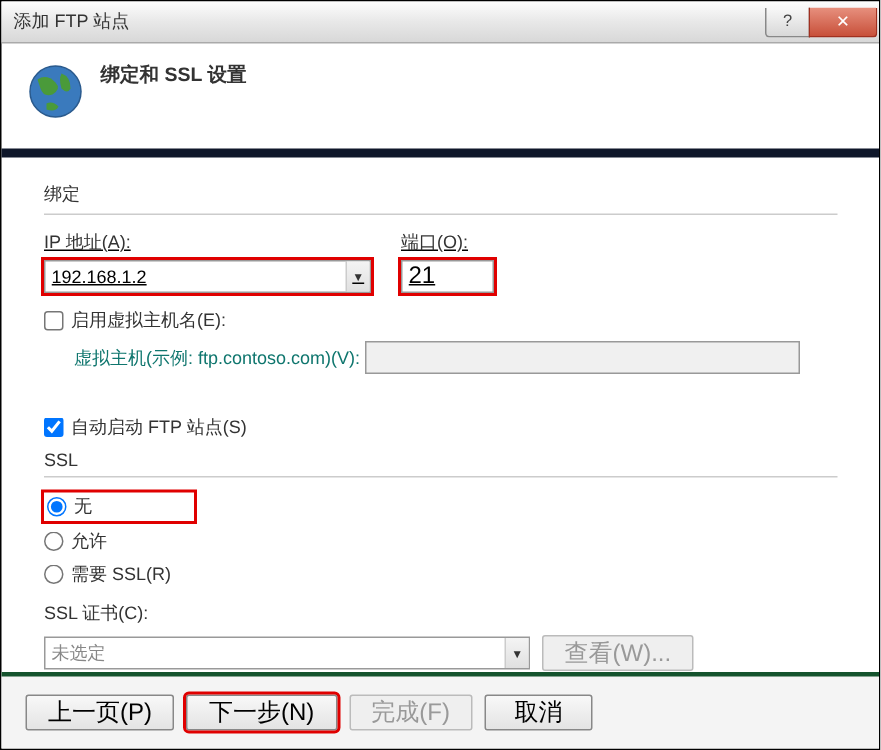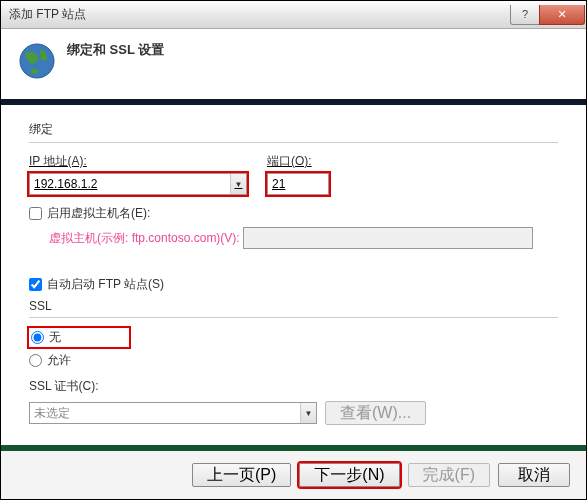--- a/index.html
+++ b/index.html
@@ -16,32 +16,32 @@
 .header-title { font-size: 13px; font-weight: bold; color: #333; }
 .content { flex: 1; padding: 16px 28px 8px 28px; overflow: auto; }
 .group-label { color: #333; margin-bottom: 4px; display: block; }
 .group-line { border: none; border-top: 1px solid #ccc; margin: 2px 0 10px 0; }
 .field-row { display: flex; gap: 20px; margin-bottom: 10px; }
 .field { display: flex; flex-direction: column; text-decoration: underline; }
 .field-label { color: #333; margin-bottom: 3px; }
 .combo { display: flex; align-items: center; border: 1px solid #999; height: 22px; background: #fff; }
 .combo input { border: none; flex: 1; padding: 0 4px; font-size: 12px; outline: none; font-family: inherit; background: transparent; }
 .combo-arrow { width: 16px; height: 100%; display: flex; align-items: center; justify-content: center; border-left: 1px solid #ccc; background: linear-gradient(to bottom,#f4f4f4,#e0e0e0); font-size: 8px; color: #333; }
-.textbox { border: 1px solid #999; height: 22px; padding: 0 4px; font-size: 12px; font-family: inherit; }
+.textbox { border: 1px solid #999; height: 22px; padding: 0 4px; font-size: 16px; font-family: inherit; }
 .textbox:disabled { background: #f0f0f0; color: #888; }
 .redbox { outline: 2px solid #e00000; outline-offset: 0; }
 .checkbox-row, .radio-row { display: flex; align-items: center; margin: 5px 0; color: #333; }
 .checkbox-row input, .radio-row input { margin-right: 5px; }
 .indent { margin-left: 20px; }
-.indent .field-label { color: #ec4899; }
+.indent .field-label { color: #0f766e; }
 .btn { height: 24px; padding: 0 14px; border: 1px solid #888; background: linear-gradient(to bottom,#f8f8f8,#e4e4e4); font-size: 16px; font-family: inherit; cursor: pointer; border-radius: 2px; min-width: 72px; }
 .btn:disabled { color: #999; background: #efefef; border-color: #bbb; cursor: default; }
 .view-row { display: flex; gap: 8px; align-items: center; margin-top: 6px; margin-bottom: 14px; }
-.view-row .combo { width: 288px; }
-.footer { padding: 12px 16px; display: flex; justify-content: flex-end; gap: 8px; border-top: 6px solid #14532d; background: #f4f4f4; }
+.view-row .combo { width: 324px; }
+.footer { padding: 12px 16px; display: flex; gap: 8px; border-top: 3px solid #14532d; background: #f4f4f4; }
 .ssl-group { margin-top: 6px; }
 </style>
 </head>
 <body>
 
 <div class="window">
 
   <div class="titlebar">
     <span class="titlebar-text">添加 FTP 站点</span>
     <div class="titlebar-btns">
@@ -102,20 +102,24 @@
       <hr class="group-line">
 
       <label class="radio-row redbox" style="width:100px; padding:1px 2px">
         <input type="radio" name="ssl" checked="" style="">
         <span>无</span>
       </label>
       <label class="radio-row">
         <input type="radio" name="ssl" style="">
         <span>允许</span>
       </label>
+      <label class="radio-row">
+        <input type="radio" name="ssl" style="">
+        <span>需要 SSL(R)</span>
+      </label>
 
       <div style="height:4px"></div>
       <span class="field-label">SSL 证书(C):</span>
       <div class="view-row">
         <div class="combo">
           <input type="text" readonly="" style="color: rgb(136, 136, 136);" value="未选定">
           <div class="combo-arrow">▼</div>
         </div>
         <button class="btn" disabled="">查看(W)...</button>
       </div>

